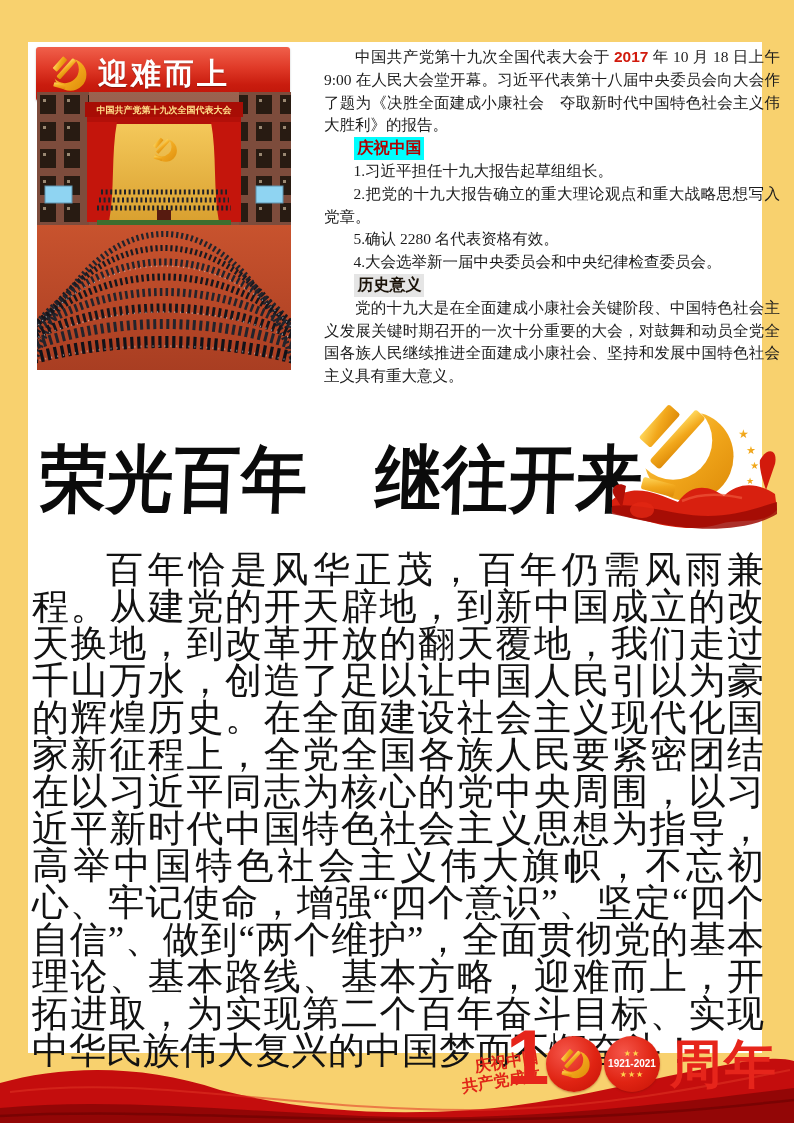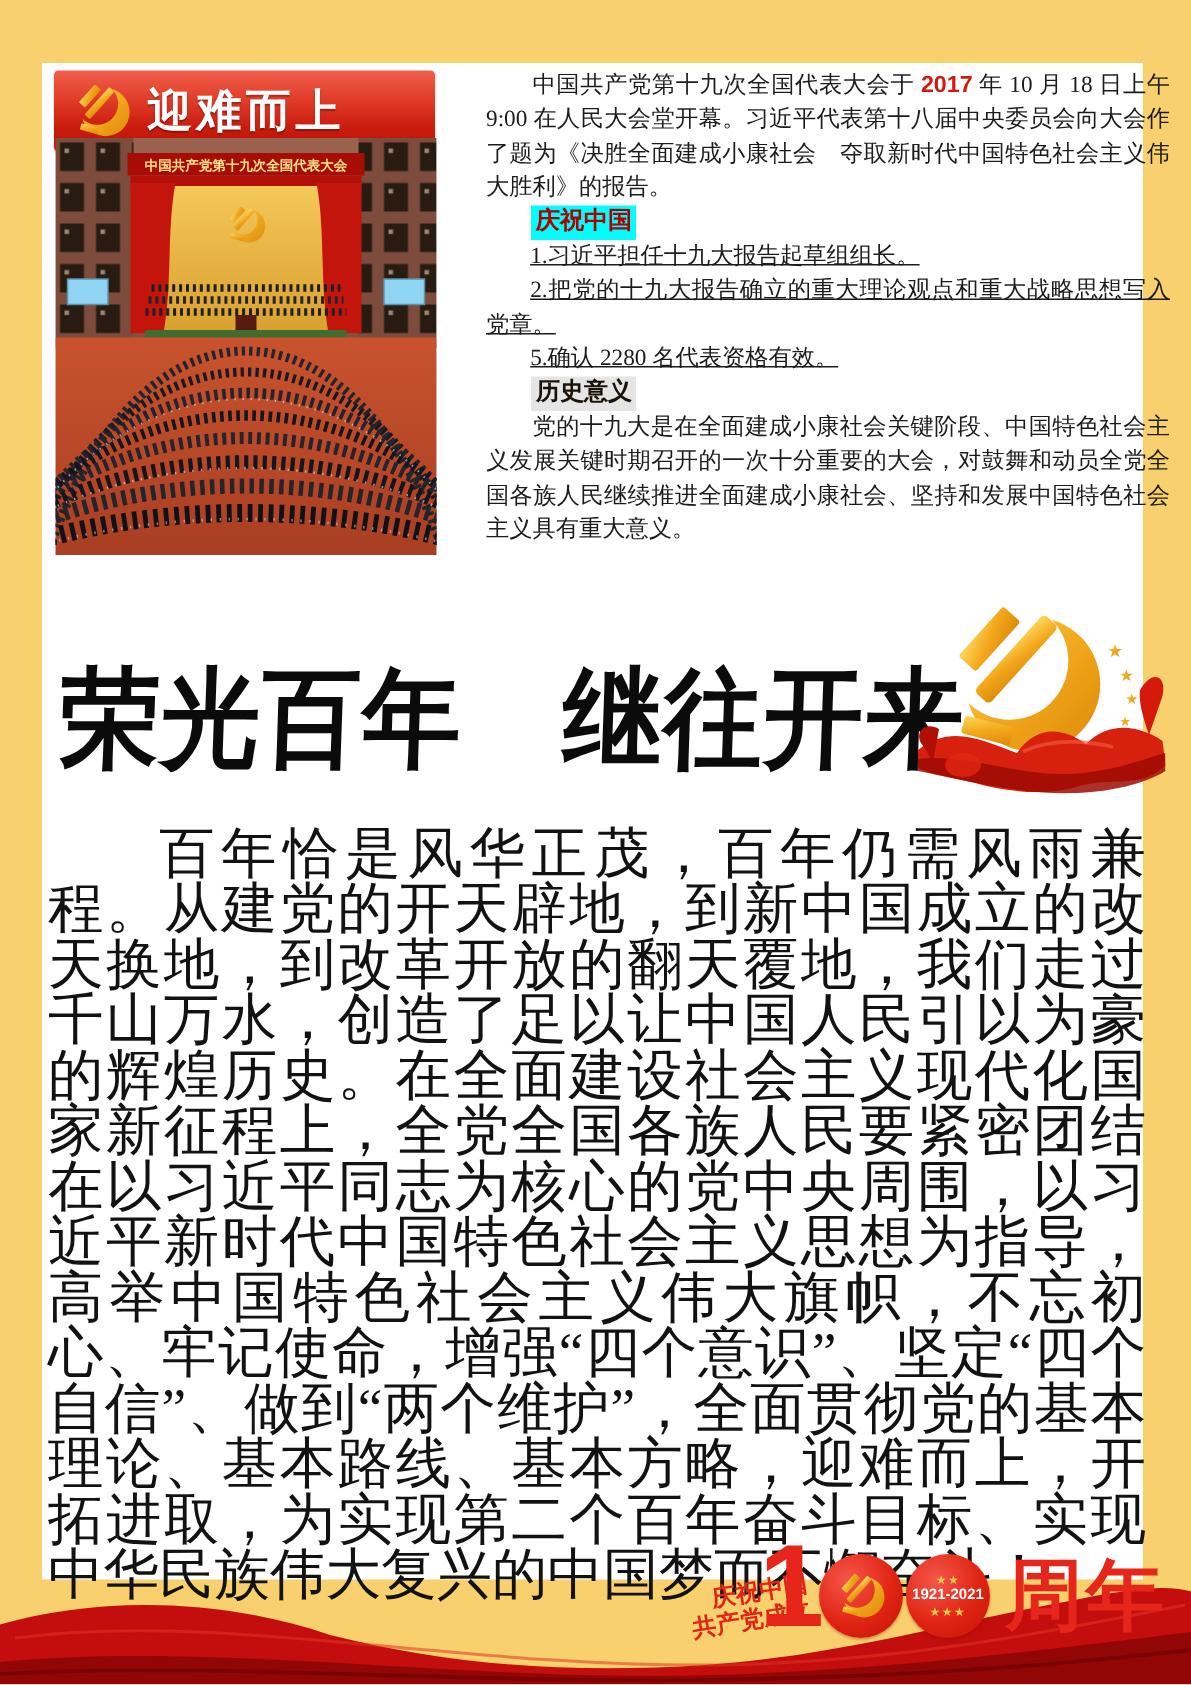--- a/index.html
+++ b/index.html
@@ -20,21 +20,21 @@
 
   
   .article{position:absolute;left:324px;top:46px;width:456px;font-size:15.5px;line-height:22.8px;
     color:#1c1c1c;text-align:justify;}
   .article p{margin:0;}
   .indent{text-indent:2em;}
   .year{color:#D11A0D;font-weight:bold;font-family:"Liberation Sans","DejaVu Sans",sans-serif;}
   .sec-head{display:inline-block;margin-left:1.9em;font-weight:bold;font-size:16px;padding:0 3px;}
   .sec-head.events{color:#B00000;background:#00FEFE;}
   .sec-head.signif{color:#1a1208;background:#e5e5e5;}
-  .evt{padding-left:1.9em;text-indent:0;text-decoration:underline;}
+  .evt{padding-left:1.9em;text-indent:0;}
   .evt.wrap{text-indent:1.9em;padding-left:0;}
 
   
   .big-title{position:absolute;left:42px;top:430px;width:600px;font-size:66px;font-weight:900;
     color:#0b0b0b;font-family:"DejaVu Sans","Liberation Sans",sans-serif;white-space:nowrap;
     transform:skewX(-2deg) scaleY(1.1);transform-origin:left top;letter-spacing:1px;}
 
   
   .emblem-graphic{position:absolute;left:612px;top:398px;width:165px;height:150px;}
 
@@ -157,20 +157,21 @@
       </g>
     </svg>
   </div>
 
   <div class="article">
     <p class="indent"><span>中国共产党第十九次全国代表大会于 </span><span class="year">2017</span><span> 年 10 月 18 日上午 9:00 在人民大会堂开幕。习近平代表第十八届中央委员会向大会作了题为《决胜全面建成小康社会　夺取新时代中国特色社会主义伟大胜利》的报告。</span></p>
     <p><span class="sec-head events">庆祝中国</span></p>
     <p class="evt">1.习近平担任十九大报告起草组组长。</p>
     <p class="evt wrap">2.把党的十九大报告确立的重大理论观点和重大战略思想写入党章。</p>
     <p class="evt">5.确认 2280 名代表资格有效。</p>
+    <p class="evt">4.大会选举新一届中央委员会和中央纪律检查委员会。</p>
     <p><span class="sec-head signif">历史意义</span></p>
     <p class="indent">党的十九大是在全面建成小康社会关键阶段、中国特色社会主义发展关键时期召开的一次十分重要的大会，对鼓舞和动员全党全国各族人民继续推进全面建成小康社会、坚持和发展中国特色社会主义具有重大意义。</p>
   </div>
 
   <div class="big-title">荣光百年　继往开来</div>
 
   <div class="emblem-graphic">
     <svg width="165" height="150" viewBox="0 0 165 150">
       <g transform="translate(14,0) scale(1.12)">
         <use href="#hs-sym"></use>

